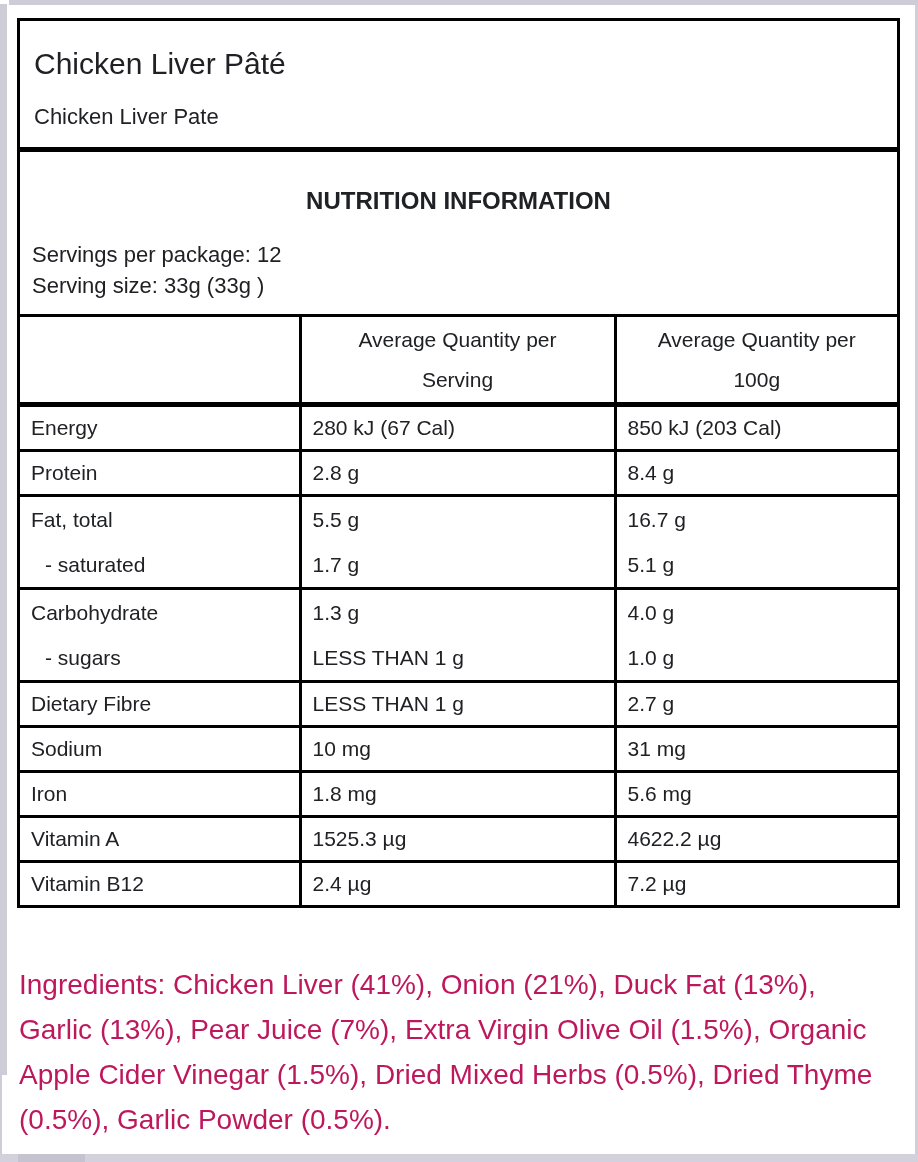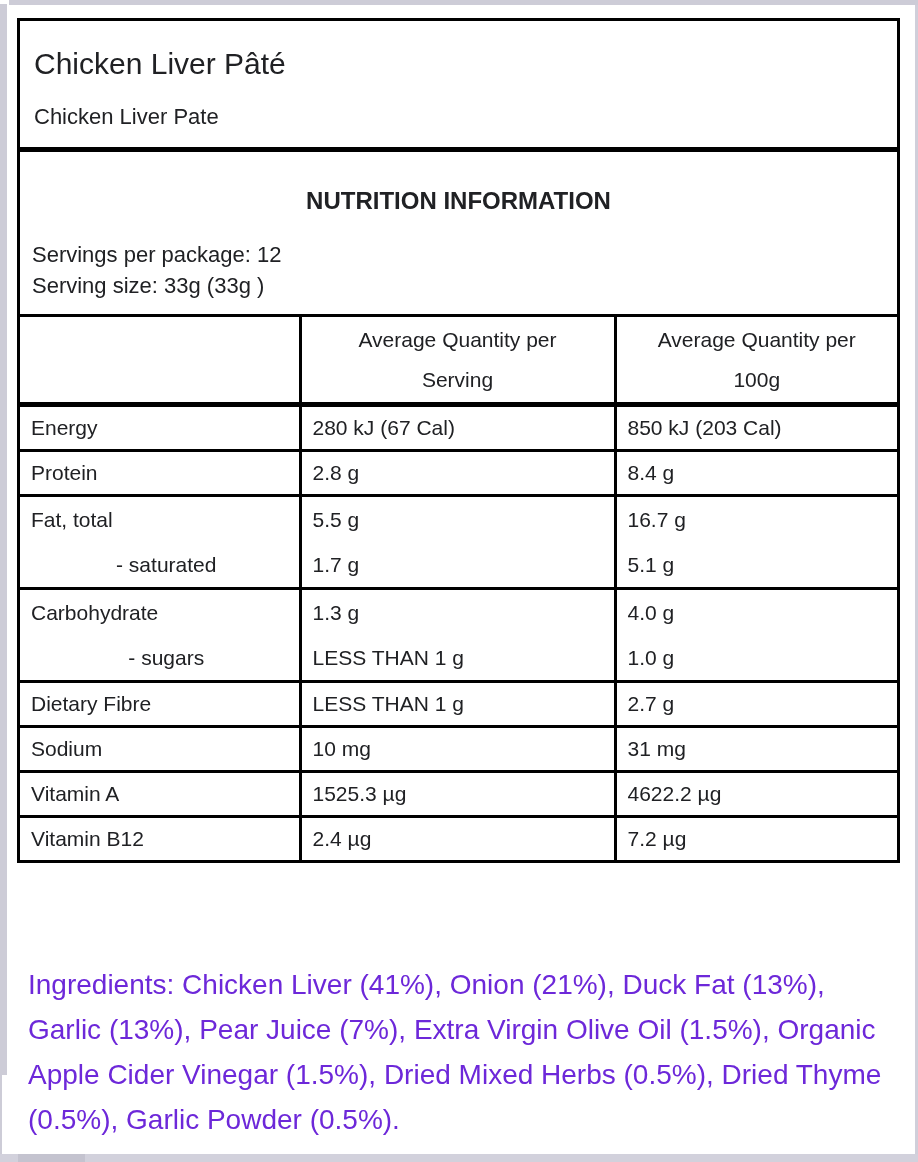--- a/index.html
+++ b/index.html
@@ -41,25 +41,25 @@
     padding:0 11px; text-align:left; vertical-align:middle;
     overflow:hidden;
   }
   table.nutrients th:first-child, table.nutrients td:first-child { border-left:0; }
   table.nutrients th:last-child,  table.nutrients td:last-child  { border-right:0; }
   table.nutrients thead th { border-top:0; border-bottom:5px solid #000; text-align:center; line-height:40px; height:81px; padding:2px 10px; }
   table.nutrients tbody tr:last-child td { border-bottom:0; }
   .th-text { white-space:pre-line; }
   td.single { height:42px; }
   .cell-line { height:45px; line-height:45px; white-space:nowrap; }
-  .cell-line.sub { padding-left:14px;text-align:center; }
+  .cell-line.sub { padding-left:14px; }
 
   .ingredients {
-    position:absolute; left:28px; top:962px; width:868px;
-    font-size:28px; line-height:45px; margin:0; color:#6d28d9;
+    position:absolute; left:19px; top:962px; width:868px;
+    font-size:28px; line-height:45px; margin:0; color:#be185d;
   }
 </style>
 </head>
 <body>
 
 <div class="edge-top"></div>
 <div class="edge-left"></div>
 <div class="edge-left2"></div>
 <div class="edge-right"></div>
 <div class="edge-bottom"></div>
@@ -136,20 +136,25 @@
         <td class="single">Dietary Fibre</td>
         <td class="single">LESS THAN 1 g</td>
         <td class="single">2.7 g</td>
       </tr>
       <tr>
         <td class="single">Sodium</td>
         <td class="single">10 mg</td>
         <td class="single">31 mg</td>
       </tr>
       <tr>
+        <td class="single">Iron</td>
+        <td class="single">1.8 mg</td>
+        <td class="single">5.6 mg</td>
+      </tr>
+      <tr>
         <td class="single">Vitamin A</td>
         <td class="single">1525.3 µg</td>
         <td class="single">4622.2 µg</td>
       </tr>
       <tr>
         <td class="single">Vitamin B12</td>
         <td class="single">2.4 µg</td>
         <td class="single">7.2 µg</td>
       </tr>
     </tbody>

